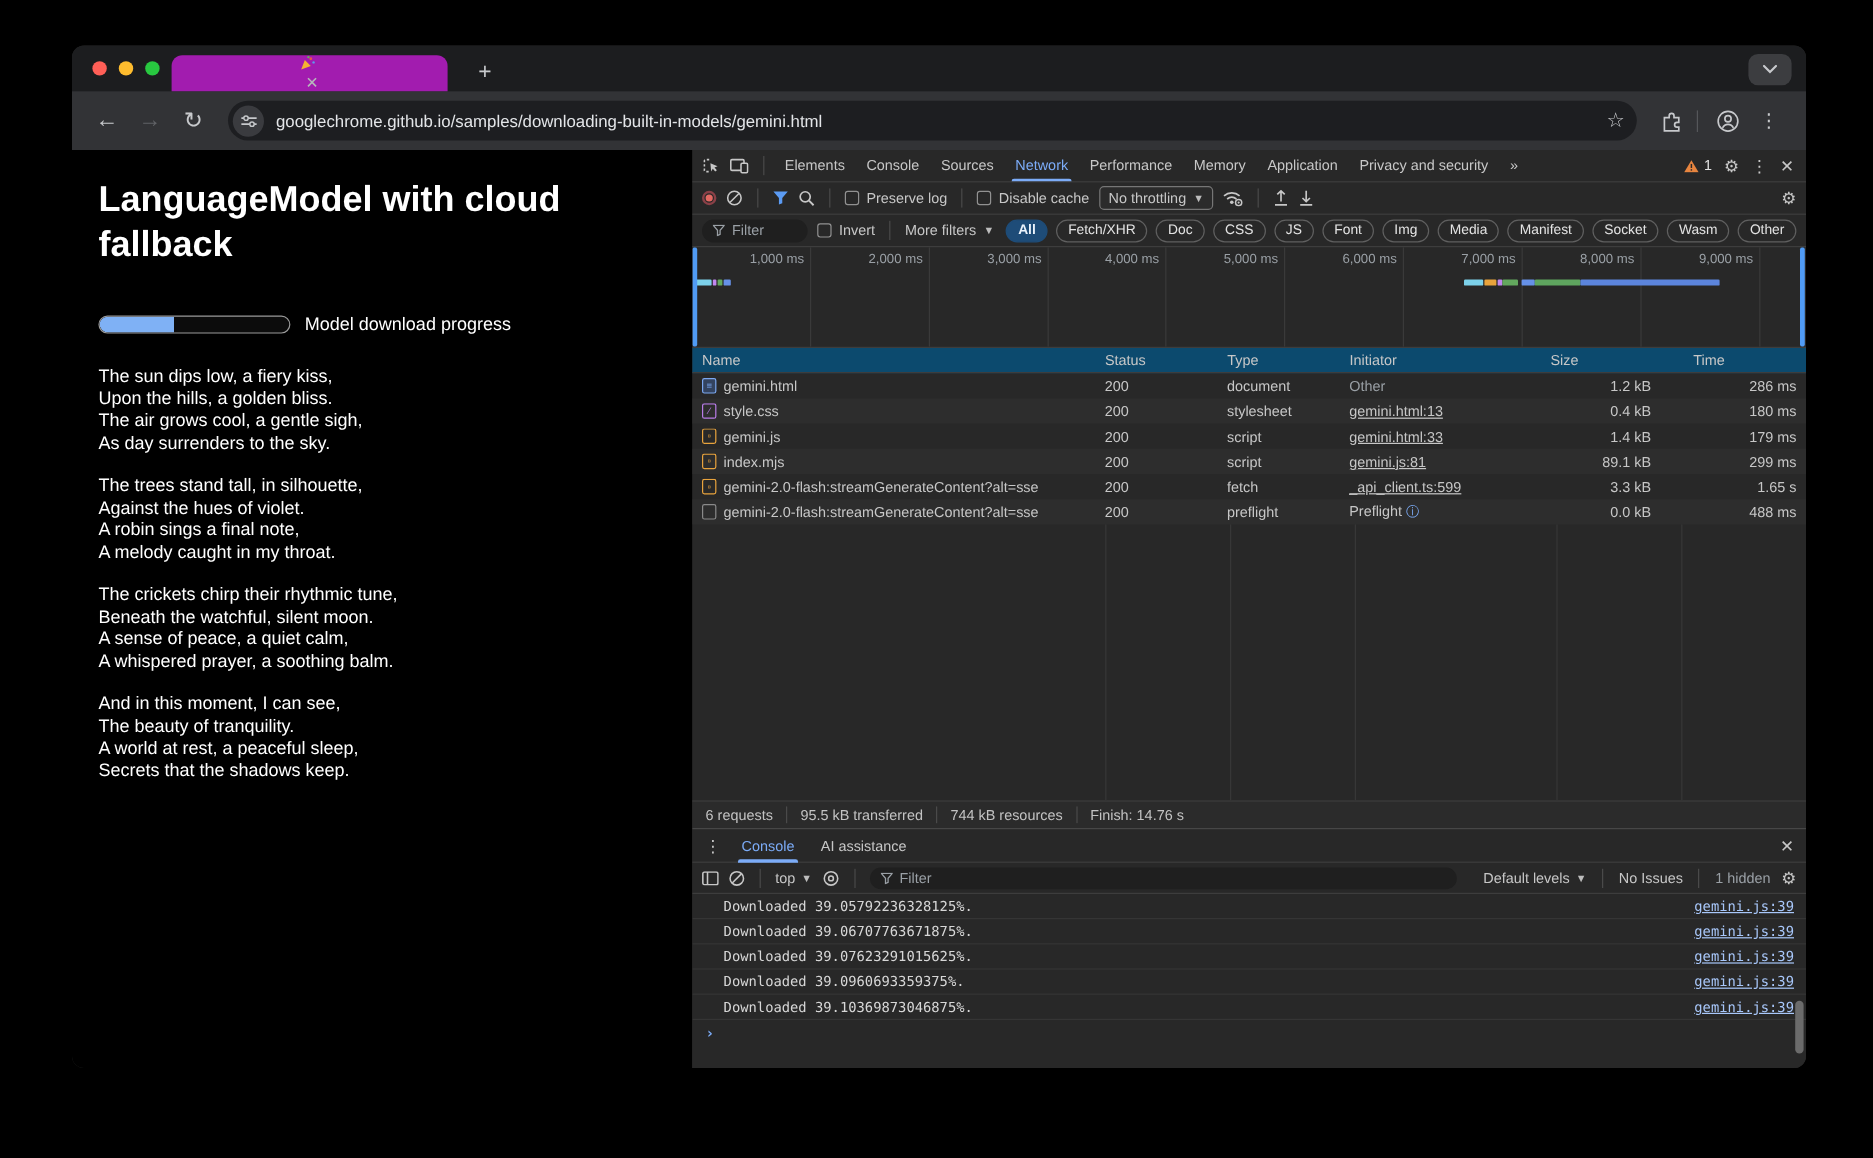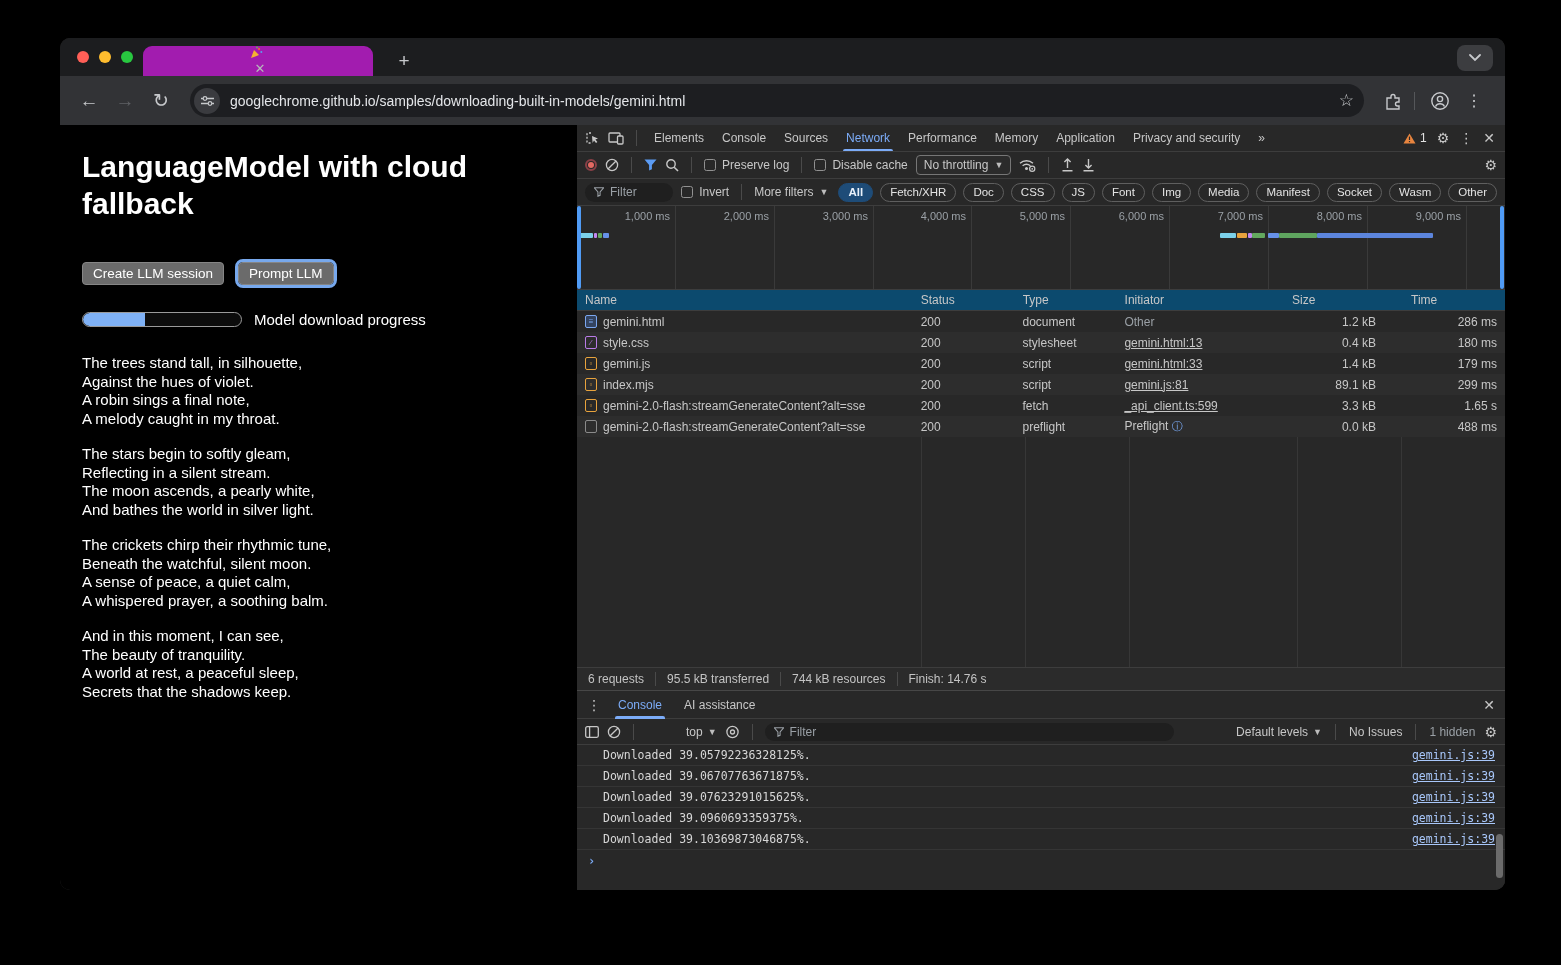--- a/index.html
+++ b/index.html
@@ -104,21 +104,21 @@
   .summary .sum-sep { width:1px; height:14px; background:#4a4a4a; }
 
   
   .drawer { height:200px; border-top:1px solid #474747; display:flex; flex-direction:column; background:#282828; flex:none; }
   .dr-head { height:28px; display:flex; align-items:center; border-bottom:1px solid #3d3d3d; padding:0 10px 0 4px; flex:none; }
   .dr-tab { padding:0 11px; height:28px; display:flex; align-items:center; position:relative; white-space:nowrap; }
   .dr-tab.active { color:#7cacf8; }
   .dr-tab.active::after { content:""; position:absolute; left:8px; right:8px; bottom:0; height:2.5px; background:#7cacf8; border-radius:2px 2px 0 0; }
   .dr-head .close { margin-left:auto; }
   .dr-tools { height:26px; display:flex; align-items:center; border-bottom:1px solid #3d3d3d; padding:0 8px; gap:8px; flex:none; }
-  .ctx { display:flex; align-items:center; gap:5px; white-space:nowrap;margin-left:40px; }
+  .ctx { display:flex; align-items:center; gap:5px; white-space:nowrap; }
   .con-filter { flex:1; height:18px; background:#1f1f1f; border-radius:9px; display:flex; align-items:center; gap:6px; padding:0 9px; color:#9aa0a6; margin-right:14px; }
   .dr-right { display:flex; align-items:center; gap:9px; white-space:nowrap; }
   .dim { color:#9aa0a6; }
   .cmsg { height:21px; display:flex; align-items:center; border-bottom:1px solid #353535; padding:0 10px 0 26px; font-family:"DejaVu Sans Mono",monospace; font-size:11.5px; color:#d7d7d7; }
   .cmsg .src { margin-left:auto; color:#a8c7fa; text-decoration:underline; }
   .prompt { height:22px; display:flex; align-items:center; padding-left:11px; color:#7cacf8; font-family:"DejaVu Sans Mono",monospace; font-size:12px; font-weight:bold; }
   .scrollthumb { position:absolute; right:2px; bottom:12px; width:7px; height:44px; border-radius:4px; background:#6b6b6b; }
 
   svg { display:block; }
 </style>
@@ -182,33 +182,29 @@
           <path d="M5.5 15.5 a5 5 0 0 1 9 0" fill="none" stroke="#c7c9cc" stroke-width="1.4"></path>
         </svg>
     </div>
     <div class="tbicon" style="font-size:16px">⋮</div>
   </div>
 
   <div class="content">
 
     <div class="page">
       <h1>LanguageModel with cloud fallback</h1>
-      <div class="btnrow">
-        <button class="pbtn">Create LLM session</button>
-        <button class="pbtn focus">Prompt LLM</button>
-      </div>
       <div class="progrow">
         <div class="progress">
             <div class="fill" style="width:39%"></div>
           </div>
         <span class="proglabel">Model download progress</span>
       </div>
       <div class="poem">
+        <p><span>The sun dips low, a fiery kiss,</span><br><span>Upon the hills, a golden bliss.</span><br><span>The air grows cool, a gentle sigh,</span><br><span>As day surrenders to the sky.</span></p>
         <p><span>The trees stand tall, in silhouette,</span><br><span>Against the hues of violet.</span><br><span>A robin sings a final note,</span><br><span>A melody caught in my throat.</span></p>
-        <p><span>The stars begin to softly gleam,</span><br><span>Reflecting in a silent stream.</span><br><span>The moon ascends, a pearly white,</span><br><span>And bathes the world in silver light.</span></p>
         <p><span>The crickets chirp their rhythmic tune,</span><br><span>Beneath the watchful, silent moon.</span><br><span>A sense of peace, a quiet calm,</span><br><span>A whispered prayer, a soothing balm.</span></p>
         <p><span>And in this moment, I can see,</span><br><span>The beauty of tranquility.</span><br><span>A world at rest, a peaceful sleep,</span><br><span>Secrets that the shadows keep.</span></p>
       </div>
     </div>
 
     <div class="dt">
 
       <div class="dt-tabbar">
         <div class="lead">
           <span>

